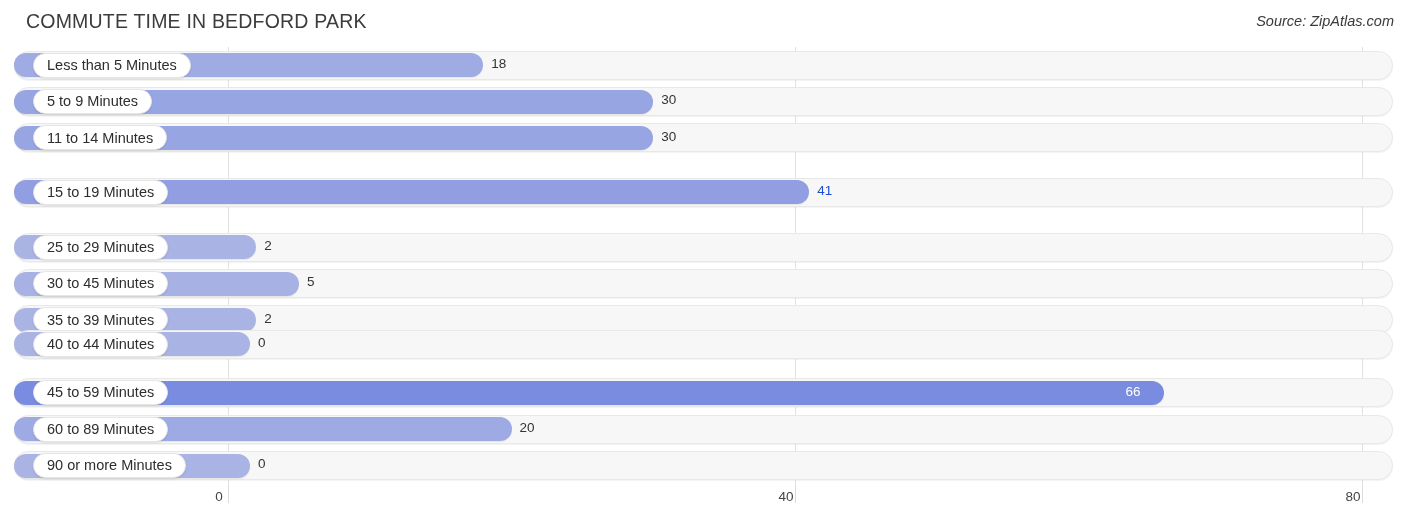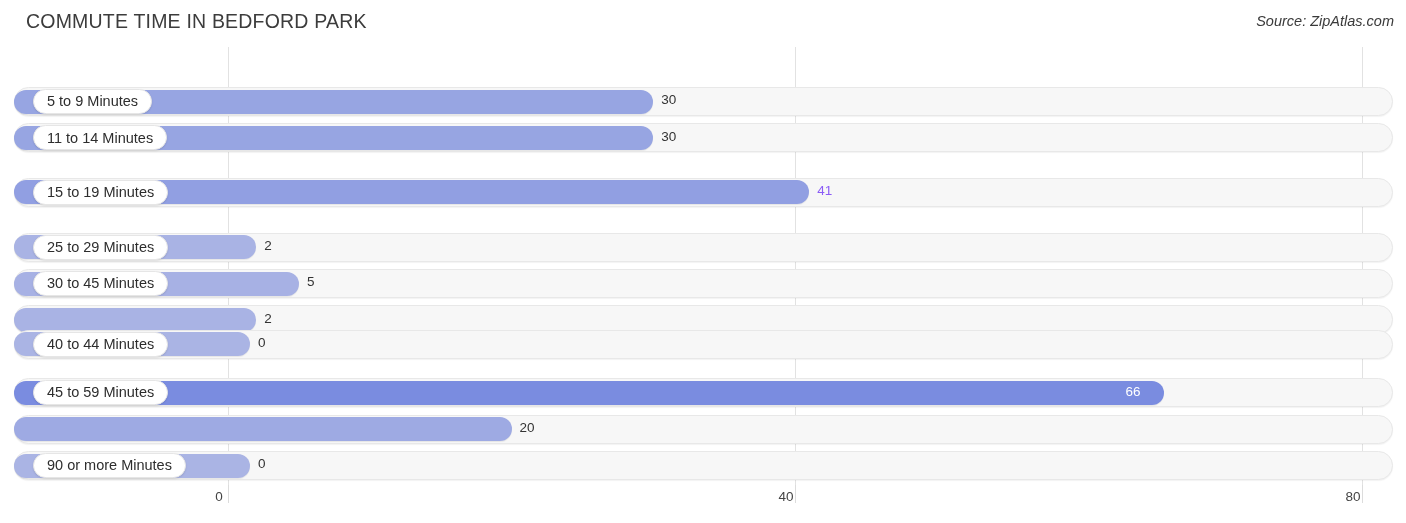--- a/index.html
+++ b/index.html
@@ -93,20 +93,28 @@
 
 <div id="chart-root">
 
   <div id="chart-title">COMMUTE TIME IN BEDFORD PARK</div>
   <div id="chart-source">Source: ZipAtlas.com</div>
 
   <div id="plot">
       <div class="gridline" style="left: 228px; background: rgb(226, 226, 226);"></div>
       <div class="gridline" style="left: 795px; background: rgb(226, 226, 226);"></div>
       <div class="gridline" style="left: 1362px; background: rgb(226, 226, 226);"></div>
+      <div class="row" style="top: 0px;">
+        <div class="track" style="background: rgb(247, 247, 247);"></div>
+        <div class="bar" style="width: 469.15px; background: rgb(159, 171, 227);"></div>
+        <div class="cat-pill">
+          <span>Less than 5 Minutes</span>
+        </div>
+        <div class="val-out" style="left: 491.15px; color: rgb(51, 51, 51);">18</div>
+      </div>
       <div class="row" style="top: 36.4px; padding-left: 15px;">
         <div class="track" style="background: rgb(247, 247, 247);"></div>
         <div class="bar" style="width: 639.25px; background: rgb(151, 165, 226);"></div>
         <div class="cat-pill">
           <span>5 to 9 Minutes</span>
         </div>
         <div class="val-out" style="left: 661.25px; color: rgb(51, 51, 51);">30</div>
       </div>
       <div class="row" style="top: 72.8px;">
         <div class="track" style="background: rgb(247, 247, 247);"></div>
@@ -115,41 +123,44 @@
           <span>11 to 14 Minutes</span>
         </div>
         <div class="val-out" style="left: 661.25px; color: rgb(51, 51, 51);">30</div>
       </div>
       <div class="row" style="top: 127px;">
         <div class="track" style="background: rgb(247, 247, 247);"></div>
         <div class="bar" style="width: 795.175px; background: rgb(145, 159, 226);"></div>
         <div class="cat-pill">
           <span>15 to 19 Minutes</span>
         </div>
-        <div class="val-out" style="left: 817.175px; color: #8b5cf6;">41</div>
+        <div class="val-out" style="left: 817.175px; color: #1d4ed8;">41</div>
       </div>
       <div class="row" style="top: 182px;">
         <div class="track" style="background: rgb(247, 247, 247);"></div>
         <div class="bar" style="width: 242.35px; background: rgb(169, 179, 228);"></div>
         <div class="cat-pill">
           <span>25 to 29 Minutes</span>
         </div>
         <div class="val-out" style="left: 264.35px; color: rgb(51, 51, 51);">2</div>
       </div>
       <div class="row" style="top: 218.4px;">
         <div class="track" style="background: rgb(247, 247, 247);"></div>
         <div class="bar" style="width: 284.875px; background: rgb(167, 177, 228);"></div>
         <div class="cat-pill">
           <span>30 to 45 Minutes</span>
         </div>
         <div class="val-out" style="left: 306.875px; color: rgb(51, 51, 51);">5</div>
       </div>
       <div class="row" style="top: 254.8px;">
         <div class="track" style="background: rgb(247, 247, 247);"></div>
         <div class="bar" style="width: 242.35px; background: rgb(169, 179, 228);"></div>
+        <div class="cat-pill">
+          <span>35 to 39 Minutes</span>
+        </div>
         <div class="val-out" style="left: 264.35px; color: rgb(51, 51, 51);">2</div>
       </div>
       <div class="row" style="top: 279px;">
         <div class="track" style="background: rgb(247, 247, 247);"></div>
         <div class="bar" style="width: 236px; background: rgb(170, 180, 228);"></div>
         <div class="cat-pill">
           <span>40 to 44 Minutes</span>
         </div>
         <div class="val-out" style="left: 258px; color: rgb(51, 51, 51);">0</div>
       </div>
@@ -157,20 +168,23 @@
         <div class="track" style="background: rgb(247, 247, 247);"></div>
         <div class="bar" style="width: 1149.55px; background: rgb(122, 140, 224);"></div>
         <div class="cat-pill">
           <span>45 to 59 Minutes</span>
         </div>
         <div class="val-in" style="left: 1125.55px; color: rgb(255, 255, 255);">66</div>
       </div>
       <div class="row" style="top: 364px;">
         <div class="track" style="background: rgb(247, 247, 247);"></div>
         <div class="bar" style="width: 497.5px; background: rgb(158, 170, 227);"></div>
+        <div class="cat-pill">
+          <span>60 to 89 Minutes</span>
+        </div>
         <div class="val-out" style="left: 519.5px; color: rgb(51, 51, 51);">20</div>
       </div>
       <div class="row" style="top: 400.4px;">
         <div class="track" style="background: rgb(247, 247, 247);"></div>
         <div class="bar" style="width: 236px; background: rgb(170, 180, 228);"></div>
         <div class="cat-pill">
           <span>90 or more Minutes</span>
         </div>
         <div class="val-out" style="left: 258px; color: rgb(51, 51, 51);">0</div>
       </div>

